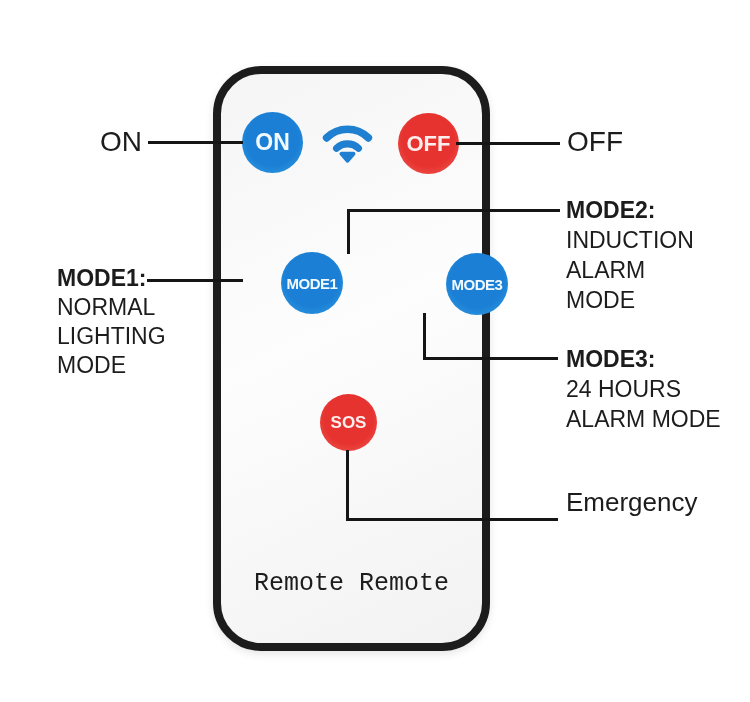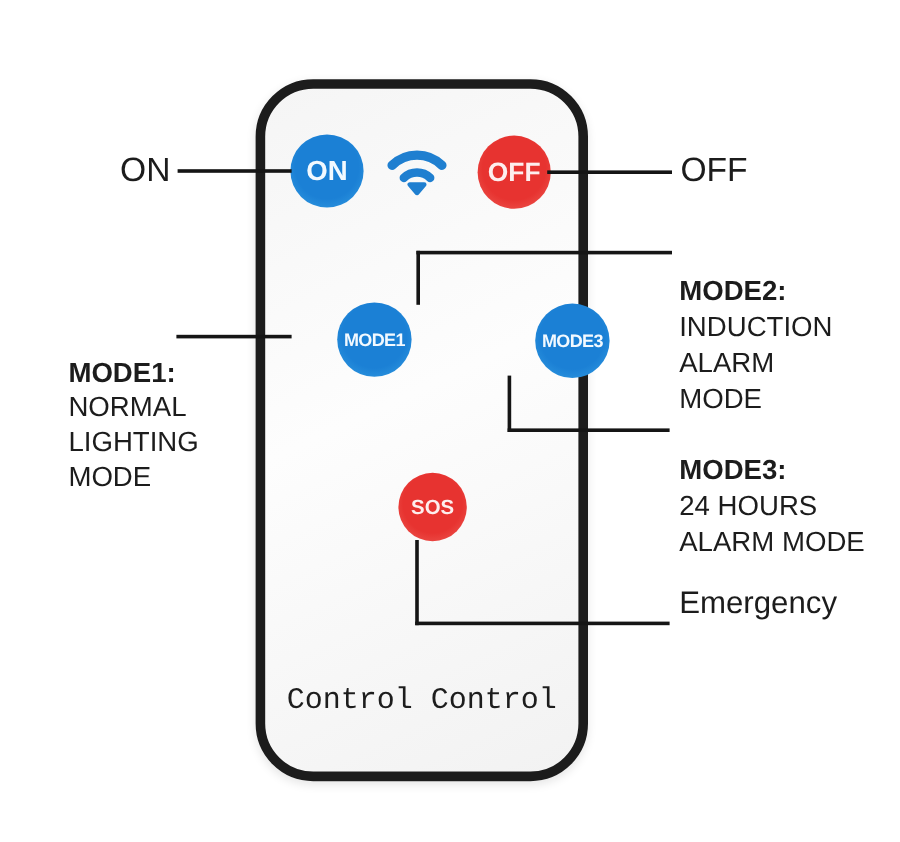--- a/index.html
+++ b/index.html
@@ -27,34 +27,34 @@
   .btn-red {
     background:radial-gradient(circle at 50% 45%, #e73330 58%, #ef625a 100%);
     color:#fdeeee;
   }
   .btn-on   { left:21px;  top:38px;  width:61px; height:61px; font-size:23px; }
   .btn-off  { left:177px; top:39px;  width:61px; height:61px; font-size:22px; }
   .btn-mode { width:62px; height:62px; font-size:15px; letter-spacing:-0.5px;margin-left:40px; }
   .btn-m1   { left:20px;  top:178px; }
   .btn-m2   { left:96px;  top:178px; }
   .btn-m3   { left:185px; top:179px; }
-  .btn-sos  { left:111px;  top:320px; width:57px; height:57px; font-size:17px; }
+  .btn-sos  { left:99px;  top:320px; width:57px; height:57px; font-size:17px; }
   .wifi     { position:absolute; left:99px; top:43px; width:55px; height:46px; }
   .brand {
     position:absolute; left:0; top:495px; width:261px; text-align:center;
     font-family:"Liberation Mono", monospace; font-size:25px; color:#1d1d1d;
     white-space:nowrap;
   }
   
   .cline { position:absolute; background:#151515; }
   
   .lbl { position:absolute; color:#1c1c1c; white-space:nowrap; }
   .lbl-onoff { font-size:28px; }
   .anno { position:absolute; color:#1c1c1c; font-size:23px; line-height:30px; white-space:nowrap; }
-  .anno .t { font-weight:bold; display:block;margin-top:32px; }
+  .anno .t { font-weight:bold; display:block; }
   .anno span { display:block; }
   .anno-em { font-size:26px; line-height:32px; }
 </style>
 </head>
 <body>
 
 <div class="stage">
 
   <div class="remote">
     <div class="btn btn-blue btn-on">ON</div>
@@ -67,21 +67,21 @@
       </svg>
     </div>
 
     <div class="btn btn-red btn-off">OFF</div>
 
     <div class="btn btn-blue btn-mode btn-m1">MODE1</div>
     <div class="btn btn-blue btn-mode btn-m3">MODE3</div>
 
     <div class="btn btn-red btn-sos">SOS</div>
 
-    <div class="brand">Control Control</div>
+    <div class="brand">Remote Remote</div>
   </div>
 
   <div class="cline" style="left:148px; top:141px; width:95px;  height:3px;"></div>
   <div class="cline" style="left:456px; top:142px; width:104px; height:3px;"></div>
   <div class="cline" style="left:147px; top:279px; width:96px;  height:3px;"></div>
   <div class="cline" style="left:347px; top:209px; width:3px;  height:45px;"></div>
   <div class="cline" style="left:347px; top:209px; width:213px; height:3px;"></div>
   <div class="cline" style="left:423px; top:313px; width:3px;  height:47px;"></div>
   <div class="cline" style="left:423px; top:357px; width:135px; height:3px;"></div>
   <div class="cline" style="left:346px; top:450px; width:3px;  height:71px;"></div>

